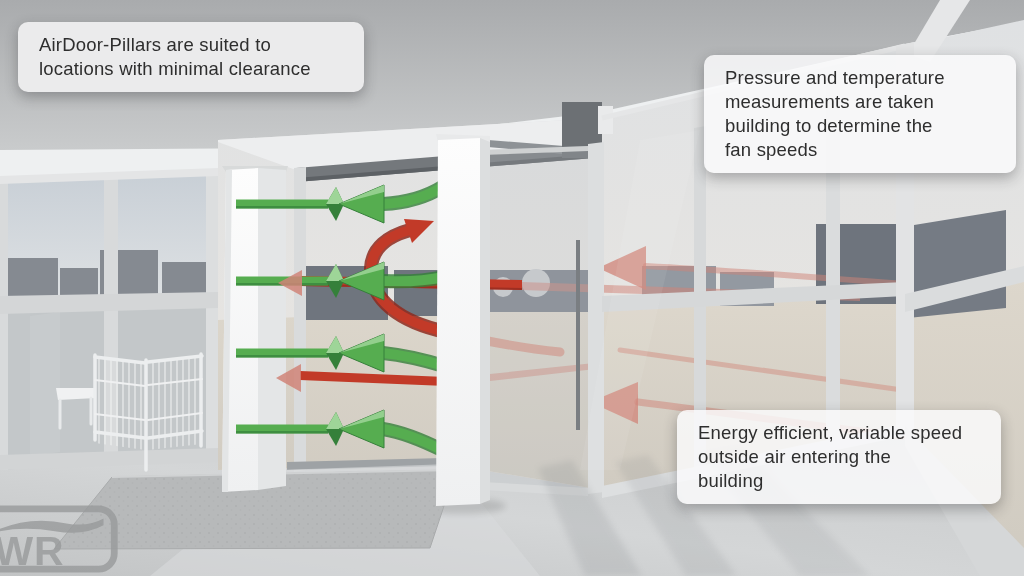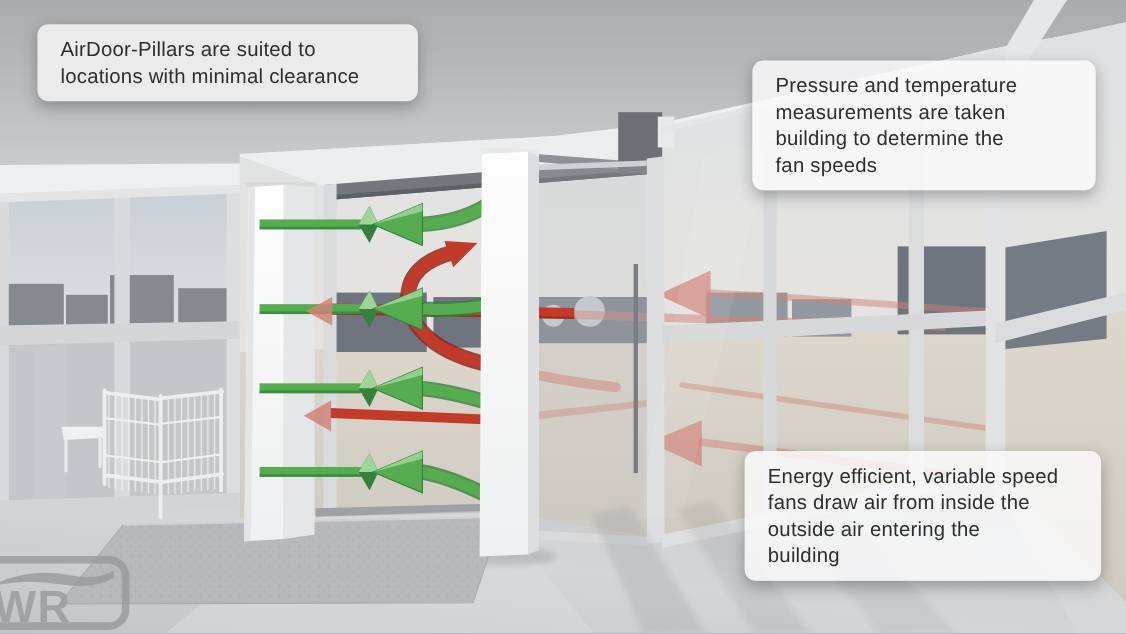--- a/index.html
+++ b/index.html
@@ -17,22 +17,22 @@
   .r-curve{stroke:var(--outside-air-red,#c23a28);fill:none;stroke-linecap:round;}
   .r-curve-dark{stroke:var(--outside-air-red-dark,#8e2a1e);fill:none;stroke-linecap:round;}
   .r-faded{fill:var(--outside-air-red-faded,#d08478);}
   .r-faded-s{stroke:var(--outside-air-red-faded,#d08478);fill:none;stroke-linecap:round;}
 
   .callout{position:absolute;border-radius:10px;color:var(--callout-text,#2e2e2e);
            font-size:18.5px;line-height:1.3;letter-spacing:.2px;padding:11px 21px;
            box-shadow:0 5px 14px rgba(30,30,35,.32);}
   .callout--solid{background:var(--callout-bg,#ebebec);}
   .callout--glass{background:rgba(251,251,252,.82);}
-  .callout.c1{left:34px;top:22px;width:304px;}
-  .callout.c2{left:684px;top:55px;width:270px;}
+  .callout.c1{left:18px;top:22px;width:304px;}
+  .callout.c2{left:704px;top:55px;width:270px;}
   .callout.c3{left:677px;top:410px;width:282px;}
 
   .logo{position:absolute;left:-28px;top:501px;width:152px;height:76px;opacity:.78;}
 </style>
 </head>
 <body>
 
 <div class="stage">
 
 <svg class="scene" viewBox="0 0 1024 576" aria-hidden="true">
@@ -283,21 +283,20 @@
 
 <div class="callout callout--glass c2">
   <div>Pressure and temperature</div>
   <div>measurements are taken</div>
   <div>building to determine the</div>
   <div>fan speeds</div>
 </div>
 
 <div class="callout callout--glass c3">
   <div>Energy efficient, variable speed</div>
-  <div>fans draw air from inside the</div>
   <div>outside air entering the</div>
   <div>building</div>
 </div>
 
 <svg class="logo" viewBox="0 0 150 78">
   <rect x="5" y="8" width="138" height="62" rx="16" fill="none" stroke="#97999a" stroke-width="7"></rect>
   <path d="M14,34 Q52,14 94,23 Q116,27 132,18 L132,25 Q112,36 82,31 Q44,25 14,34 Z" fill="#97999a"></path>
   <text x="20" y="66" font-family="Liberation Sans, sans-serif" font-size="42" font-weight="bold" letter-spacing="1" fill="#97999a">WR</text>
 </svg>
 

